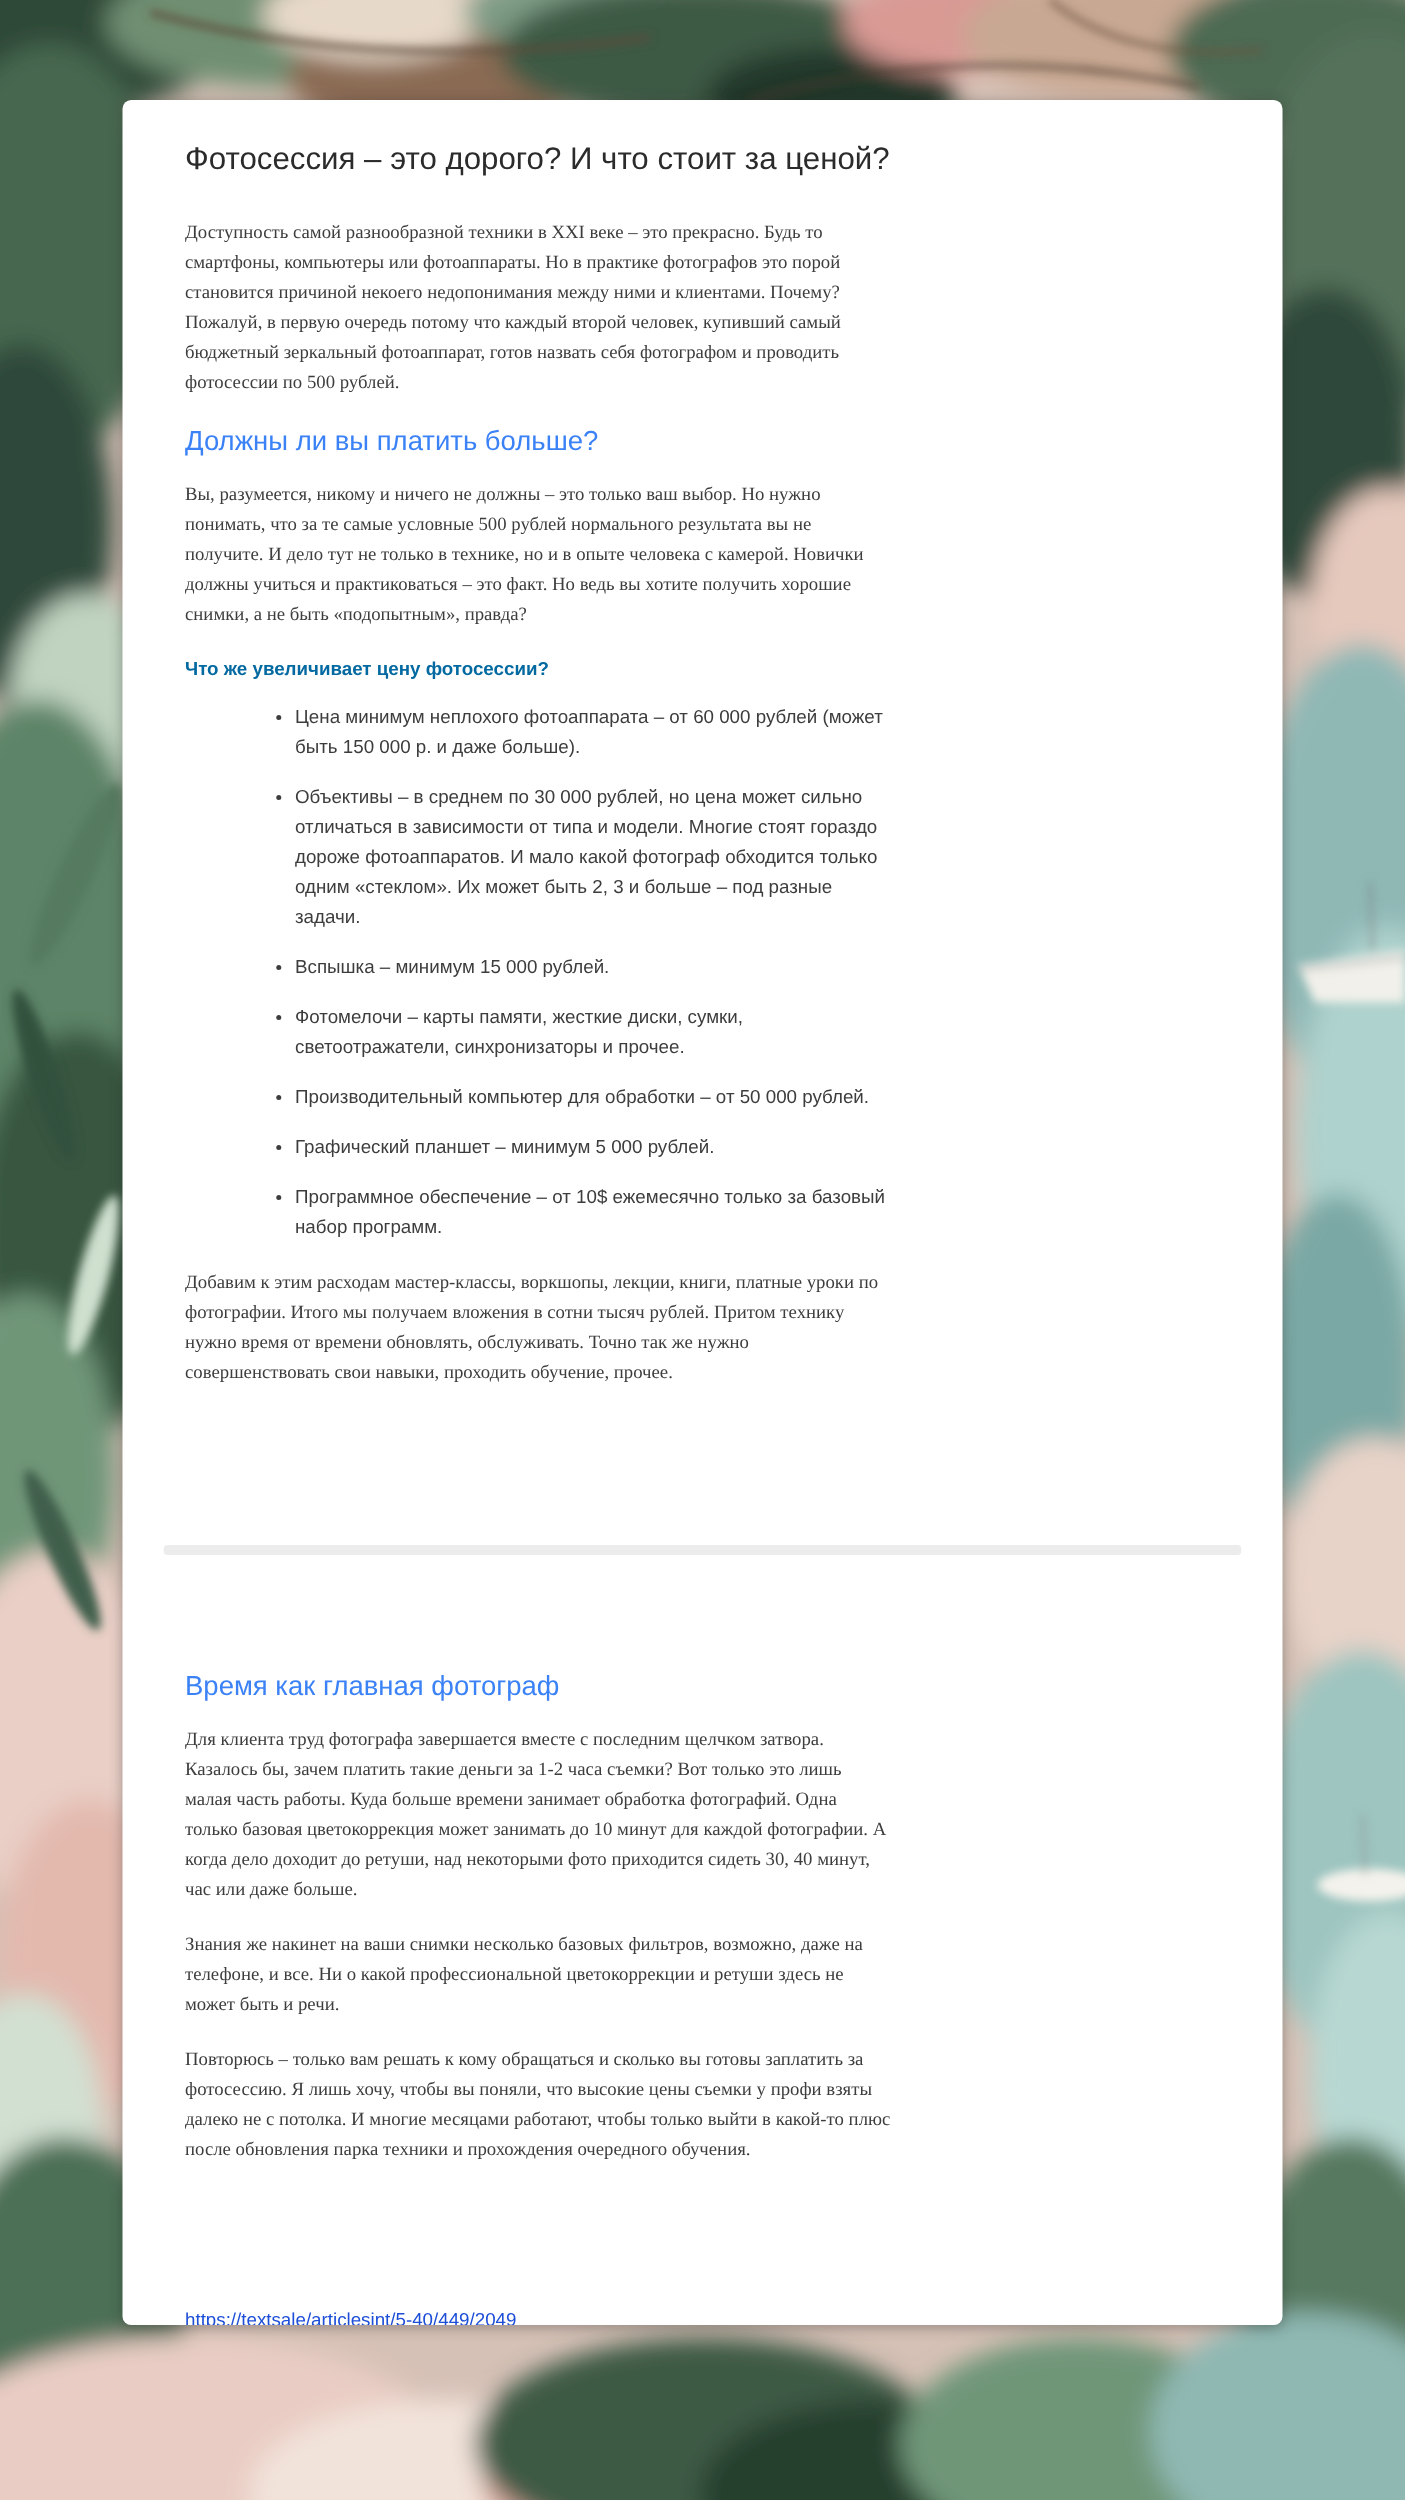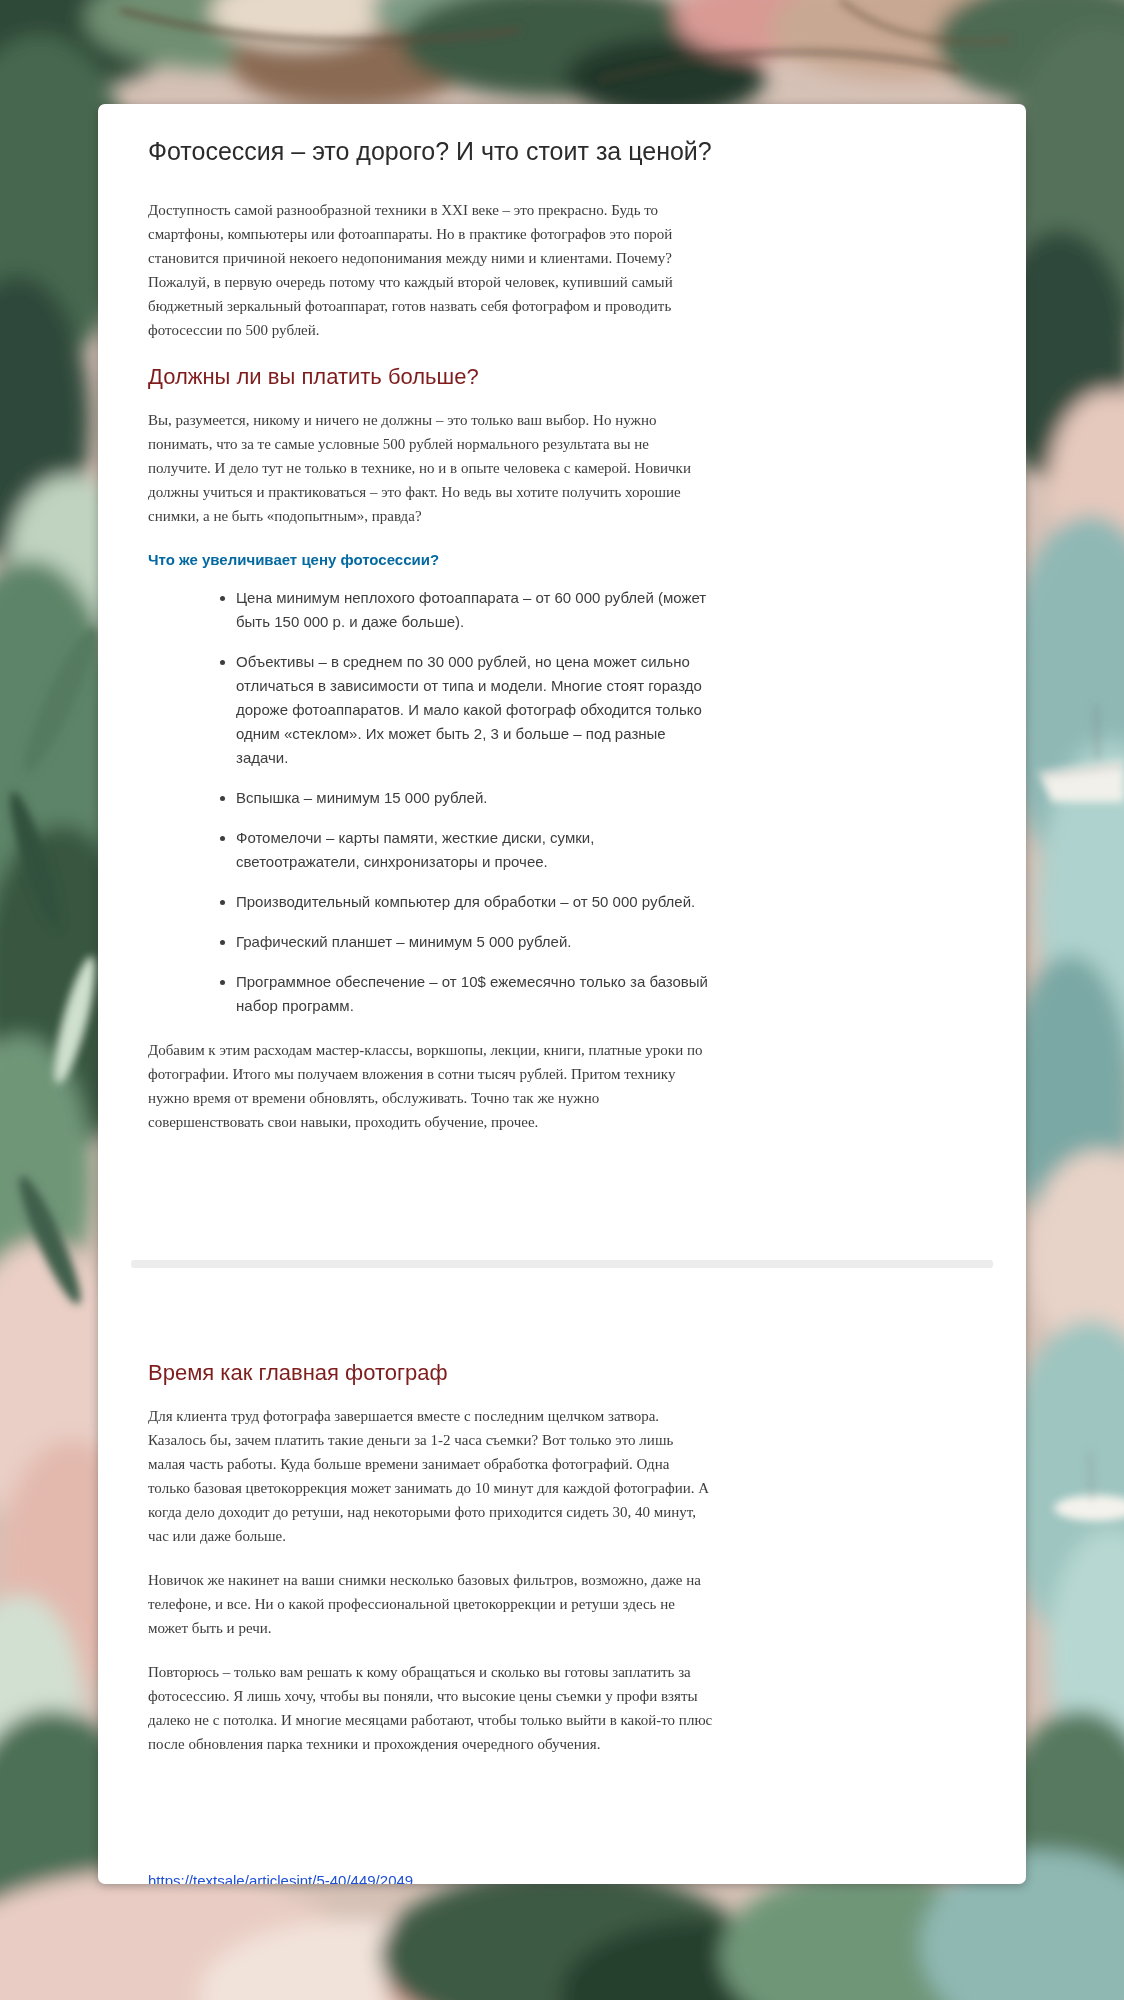--- a/index.html
+++ b/index.html
@@ -4,34 +4,34 @@
 <style>
   html, body { margin: 0; padding: 0; }
   body {
     width: 1124px; height: 2000px;
     position: relative; overflow: hidden;
     font-family: "Liberation Sans", "DejaVu Sans", sans-serif;
     background: #d3beb4;
   }
   .bg-art { position: absolute; inset: 0; width: 1124px; height: 2000px; }
   .card {
-    position: absolute; left: 98px; top: 104px;
+    position: absolute; left: 98px; top: 80px;
     width: 928px; height: 1780px;
     background: #ffffff; border-radius: 7px;
     box-shadow: 0 2px 10px rgba(40,40,40,0.35);
     overflow: hidden;
   }
   .content { padding: 30px 0 0 50px; color: #3d3d3d; font-size: 15px; line-height: 24px; }
   .article-title {
     width: 700px; margin: 0 0 30px 0;
     font-size: 25px; line-height: 34px; font-weight: 400; color: #2b2b2b;
   }
   h2.section-heading {
     width: 620px; margin: 14px 0 16px 0;
-    font-size: 22px; line-height: 30px; font-weight: 400; color: #7f1d1d;
+    font-size: 22px; line-height: 30px; font-weight: 400; color: #3b82f6;
   }
   h3.sub-heading {
     width: 566px; margin: 0 0 14px 0;
     font-size: 15px; line-height: 24px; font-weight: 700; color: #0369a1;
   }
   p.para { width: 566px; margin: 0 0 20px 0; font-family: Liberation Serif, serif; }
   ul.cost-list {
     width: 566px; box-sizing: border-box;
     margin: 0 0 20px 0; padding-left: 88px;
     list-style: disc;
@@ -150,21 +150,21 @@
 
   <div class="gap-a"></div>
   <div class="divider"></div>
   <div class="gap-b"></div>
 
   <div class="content" style="padding-top:0">
     <h2 class="section-heading" style="margin-top:0">Время как главная фотограф</h2>
 
     <p class="para">Для клиента труд фотографа завершается вместе с последним щелчком затвора. Казалось бы, зачем платить такие деньги за 1-2 часа съемки? Вот только это лишь малая часть работы. Куда больше времени занимает обработка фотографий. Одна только базовая цветокоррекция может занимать до 10 минут для каждой фотографии. А когда дело доходит до ретуши, над некоторыми фото приходится сидеть 30, 40 минут, час или даже больше.</p>
 
-    <p class="para">Новичок же накинет на ваши снимки несколько базовых фильтров, возможно, даже на телефоне, и все. Ни о какой профессиональной цветокоррекции и ретуши здесь не может быть и речи.</p>
+    <p class="para">Знания же накинет на ваши снимки несколько базовых фильтров, возможно, даже на телефоне, и все. Ни о какой профессиональной цветокоррекции и ретуши здесь не может быть и речи.</p>
 
     <p class="para">Повторюсь – только вам решать к кому обращаться и сколько вы готовы заплатить за фотосессию. Я лишь хочу, чтобы вы поняли, что высокие цены съемки у профи взяты далеко не с потолка. И многие месяцами работают, чтобы только выйти в какой-то плюс после обновления парка техники и прохождения очередного обучения.</p>
   </div>
 
   <div class="source-link-wrap">
     <a class="source-link" href="#">https://textsale/articlesint/5-40/449/2049</a>
   </div>
 </div>
 
 </body></html>

